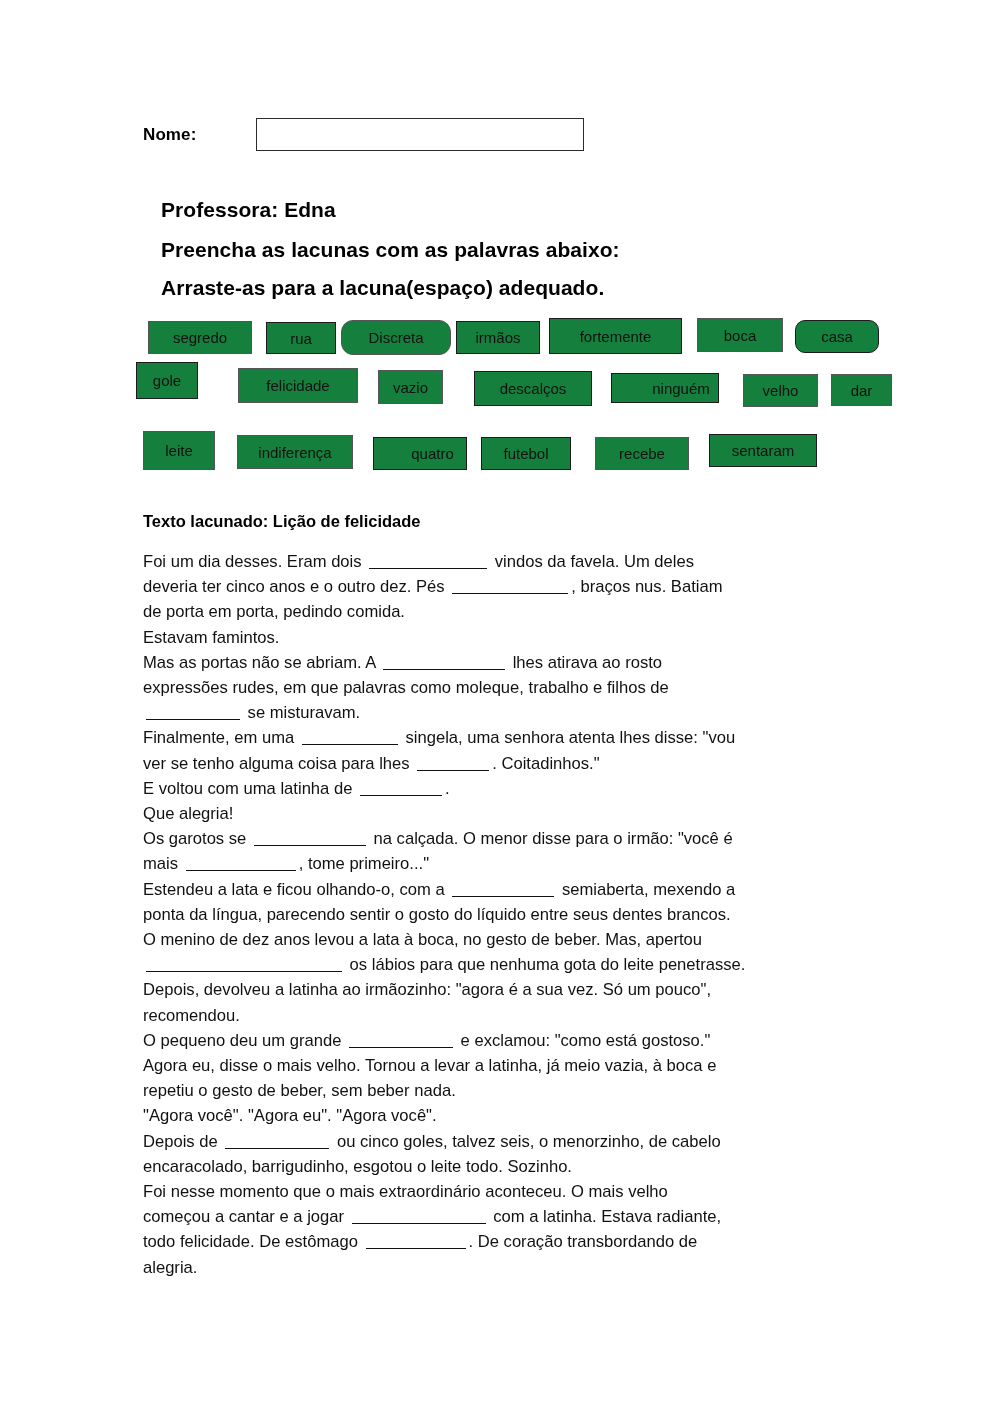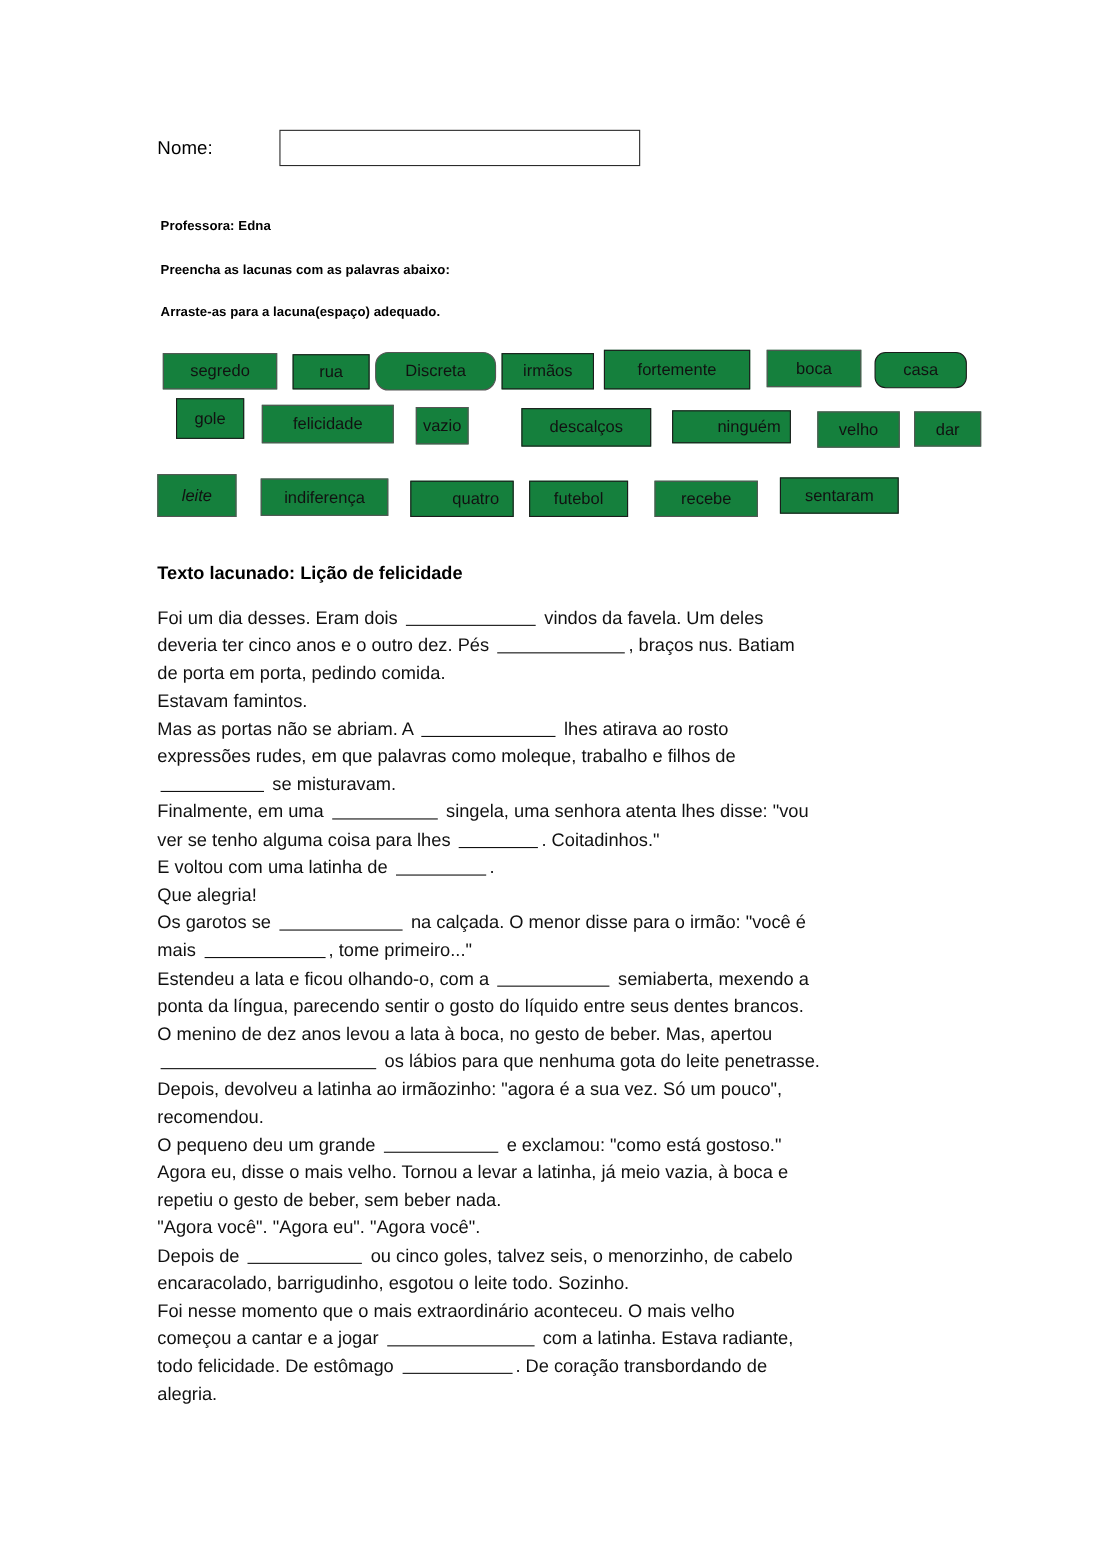--- a/index.html
+++ b/index.html
@@ -27,37 +27,37 @@
   
   .nome-row {
     position: absolute;
     left: 143px;
     top: 118px;
     display: flex;
     align-items: center;
   }
   .nome-label {
     font-size: 17px;
-    font-weight: normal;
+    font-weight: bold;
     letter-spacing: 0.1px;
     margin-right: 60px;
   }
   .nome-box {
     width: 328px;
     height: 33px;
     border: 1.6px solid #2b2b2b;
     background: #fff;
     box-sizing: border-box;
   }
 
   
   .instr {
     position: absolute;
-    left: 146px;
-    font-size: 12px;
+    left: 161px;
+    font-size: 21px;
     font-weight: bold;
     letter-spacing: 0.05px;
     white-space: nowrap;
   }
   .instr-prof    { top: 198px; }
   .instr-preenc  { top: 238px; }
   .instr-arraste { top: 276px; }
 
   
   .wordbank {
@@ -130,27 +130,27 @@
 
   <div class="wordbank" id="wordbank">
       <div class="wb thin" style="left: 148px; top: 321px; width: 104px; height: 33px;">segredo</div>
       <div class="wb" style="left: 266px; top: 322px; width: 70px; height: 32px;">rua</div>
       <div class="wb thin" style="left: 341px; top: 320px; width: 110px; height: 35px; border-radius: 12px;">Discreta</div>
       <div class="wb" style="left: 456px; top: 321px; width: 84px; height: 33px;">irmãos</div>
       <div class="wb" style="left: 549px; top: 318px; width: 133px; height: 36px;">fortemente</div>
       <div class="wb thin" style="left: 697px; top: 318px; width: 86px; height: 34px;">boca</div>
       <div class="wb" style="left: 795px; top: 320px; width: 84px; height: 33px; border-radius: 10px;">casa</div>
       <div class="wb thin" style="left: 238px; top: 368px; width: 120px; height: 35px;">felicidade</div>
-      <div class="wb" style="left: 160px; top: 362px; width: 62px; height: 37px;">gole</div>
-      <div class="wb thin" style="left: 378px; top: 370px; width: 48px; height: 34px;">vazio</div>
+      <div class="wb" style="left: 136px; top: 362px; width: 62px; height: 37px;">gole</div>
+      <div class="wb thin" style="left: 378px; top: 370px; width: 65px; height: 34px;">vazio</div>
       <div class="wb" style="left: 474px; top: 371px; width: 118px; height: 35px;">descalços</div>
       <div class="wb" style="left: 611px; top: 373px; width: 108px; height: 30px; padding-left: 32px;">ninguém</div>
       <div class="wb thin" style="left: 743px; top: 374px; width: 75px; height: 33px;">velho</div>
       <div class="wb thin" style="left: 831px; top: 374px; width: 61px; height: 32px;">dar</div>
-      <div class="wb thin" style="left: 143px; top: 431px; width: 72px; height: 39px; font-style: italic;">leite</div>
+      <div class="wb thin" style="left: 143px; top: 431px; width: 72px; height: 39px;">leite</div>
       <div class="wb thin" style="left: 237px; top: 435px; width: 116px; height: 34px;">indiferença</div>
       <div class="wb" style="left: 373px; top: 437px; width: 94px; height: 33px; padding-left: 25px;">quatro</div>
       <div class="wb" style="left: 481px; top: 437px; width: 90px; height: 33px;">futebol</div>
       <div class="wb thin" style="left: 595px; top: 437px; width: 94px; height: 33px;">recebe</div>
       <div class="wb" style="left: 709px; top: 434px; width: 108px; height: 33px;">sentaram</div>
     </div>
 
   <div class="texto-title">Texto lacunado: Lição de felicidade</div>
   <div class="texto-body" id="texto-body">
       <p><span>Foi um dia desses. Eram dois </span><span class="blank" style="width: 118px;"></span><span> vindos da favela. Um deles</span></p>

